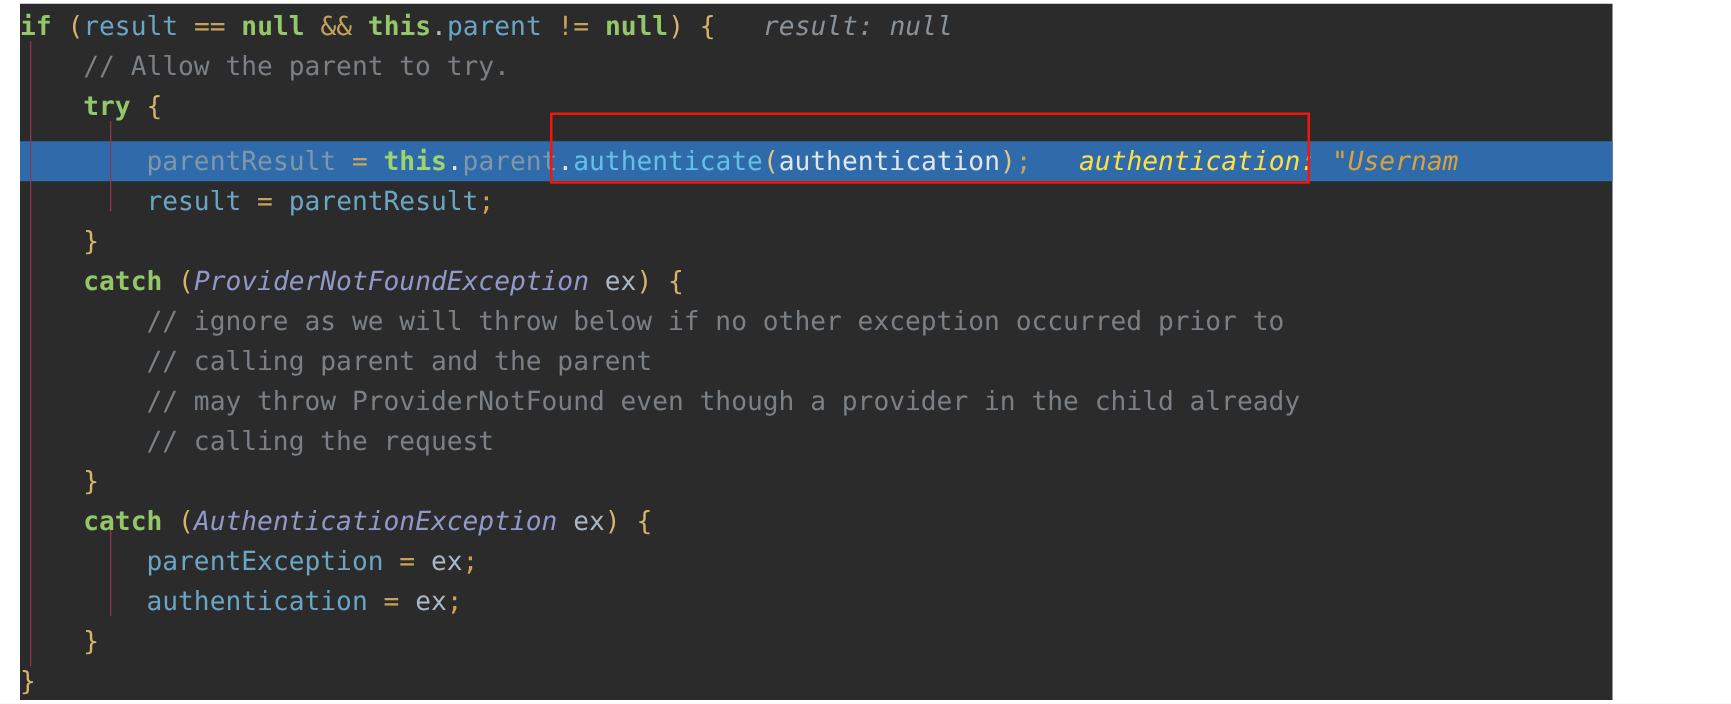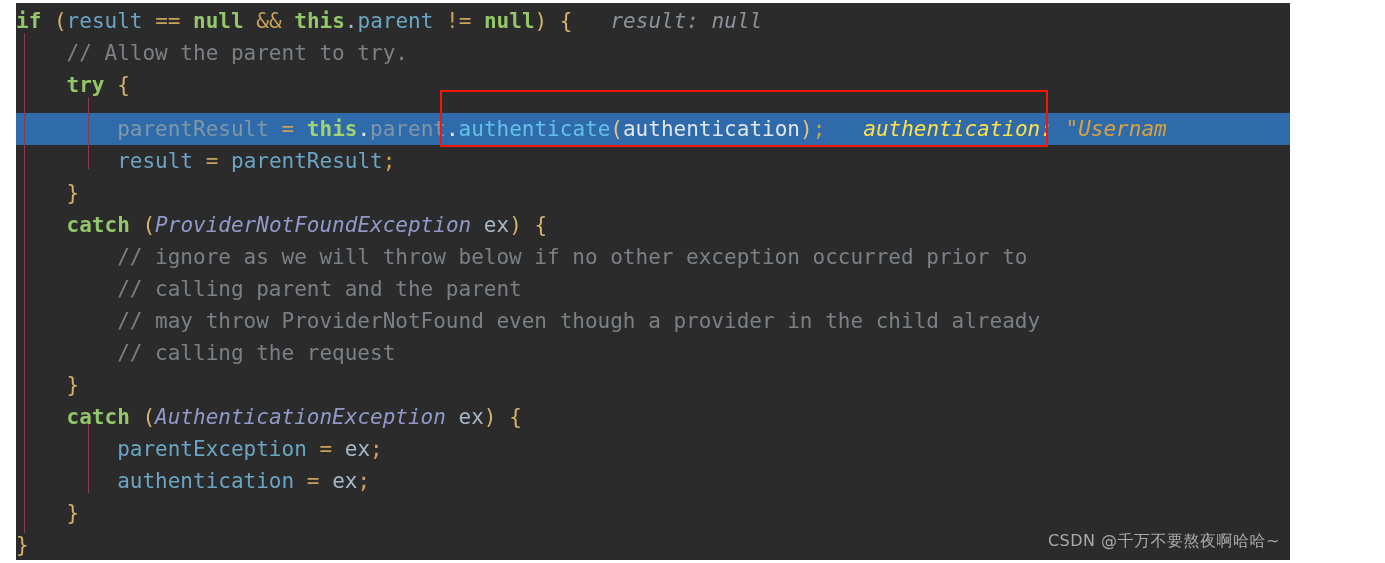--- a/index.html
+++ b/index.html
@@ -140,17 +140,16 @@
         <div class="code-line" style="top: 366px;"><span class="txt plain">    </span><span class="txt paren">}</span></div>
         <div class="code-line" style="top: 398px;"><span class="txt plain">    </span><span class="txt kw">catch</span><span class="txt plain"> </span><span class="txt paren">(</span><span class="txt type">AuthenticationException</span><span class="txt plain"> ex</span><span class="txt paren">)</span><span class="txt plain"> </span><span class="txt paren">{</span></div>
         <div class="code-line" style="top: 430px;"><span class="txt plain">        </span><span class="txt ident">parentException</span><span class="txt plain"> </span><span class="txt op">=</span><span class="txt plain"> ex</span><span class="txt semi">;</span></div>
         <div class="code-line" style="top: 462px;"><span class="txt plain">        </span><span class="txt ident">authentication</span><span class="txt plain"> </span><span class="txt op">=</span><span class="txt plain"> ex</span><span class="txt semi">;</span></div>
         <div class="code-line" style="top: 494px;"><span class="txt plain">    </span><span class="txt paren">}</span></div>
         <div class="code-line" style="top: 526px;"><span class="txt paren">}</span></div>
       </div>
 
     <div id="annotation-rect" style="border-color: rgb(245, 22, 10); left: 424px; top: 87px; width: 608px; height: 57px;"></div>
 
-    <div id="watermark" style="color: rgb(167, 169, 171);">CSDN @千万不要熬夜啊哈哈~</div>
 
   </div>
 
 </div>
 
 </body></html>

